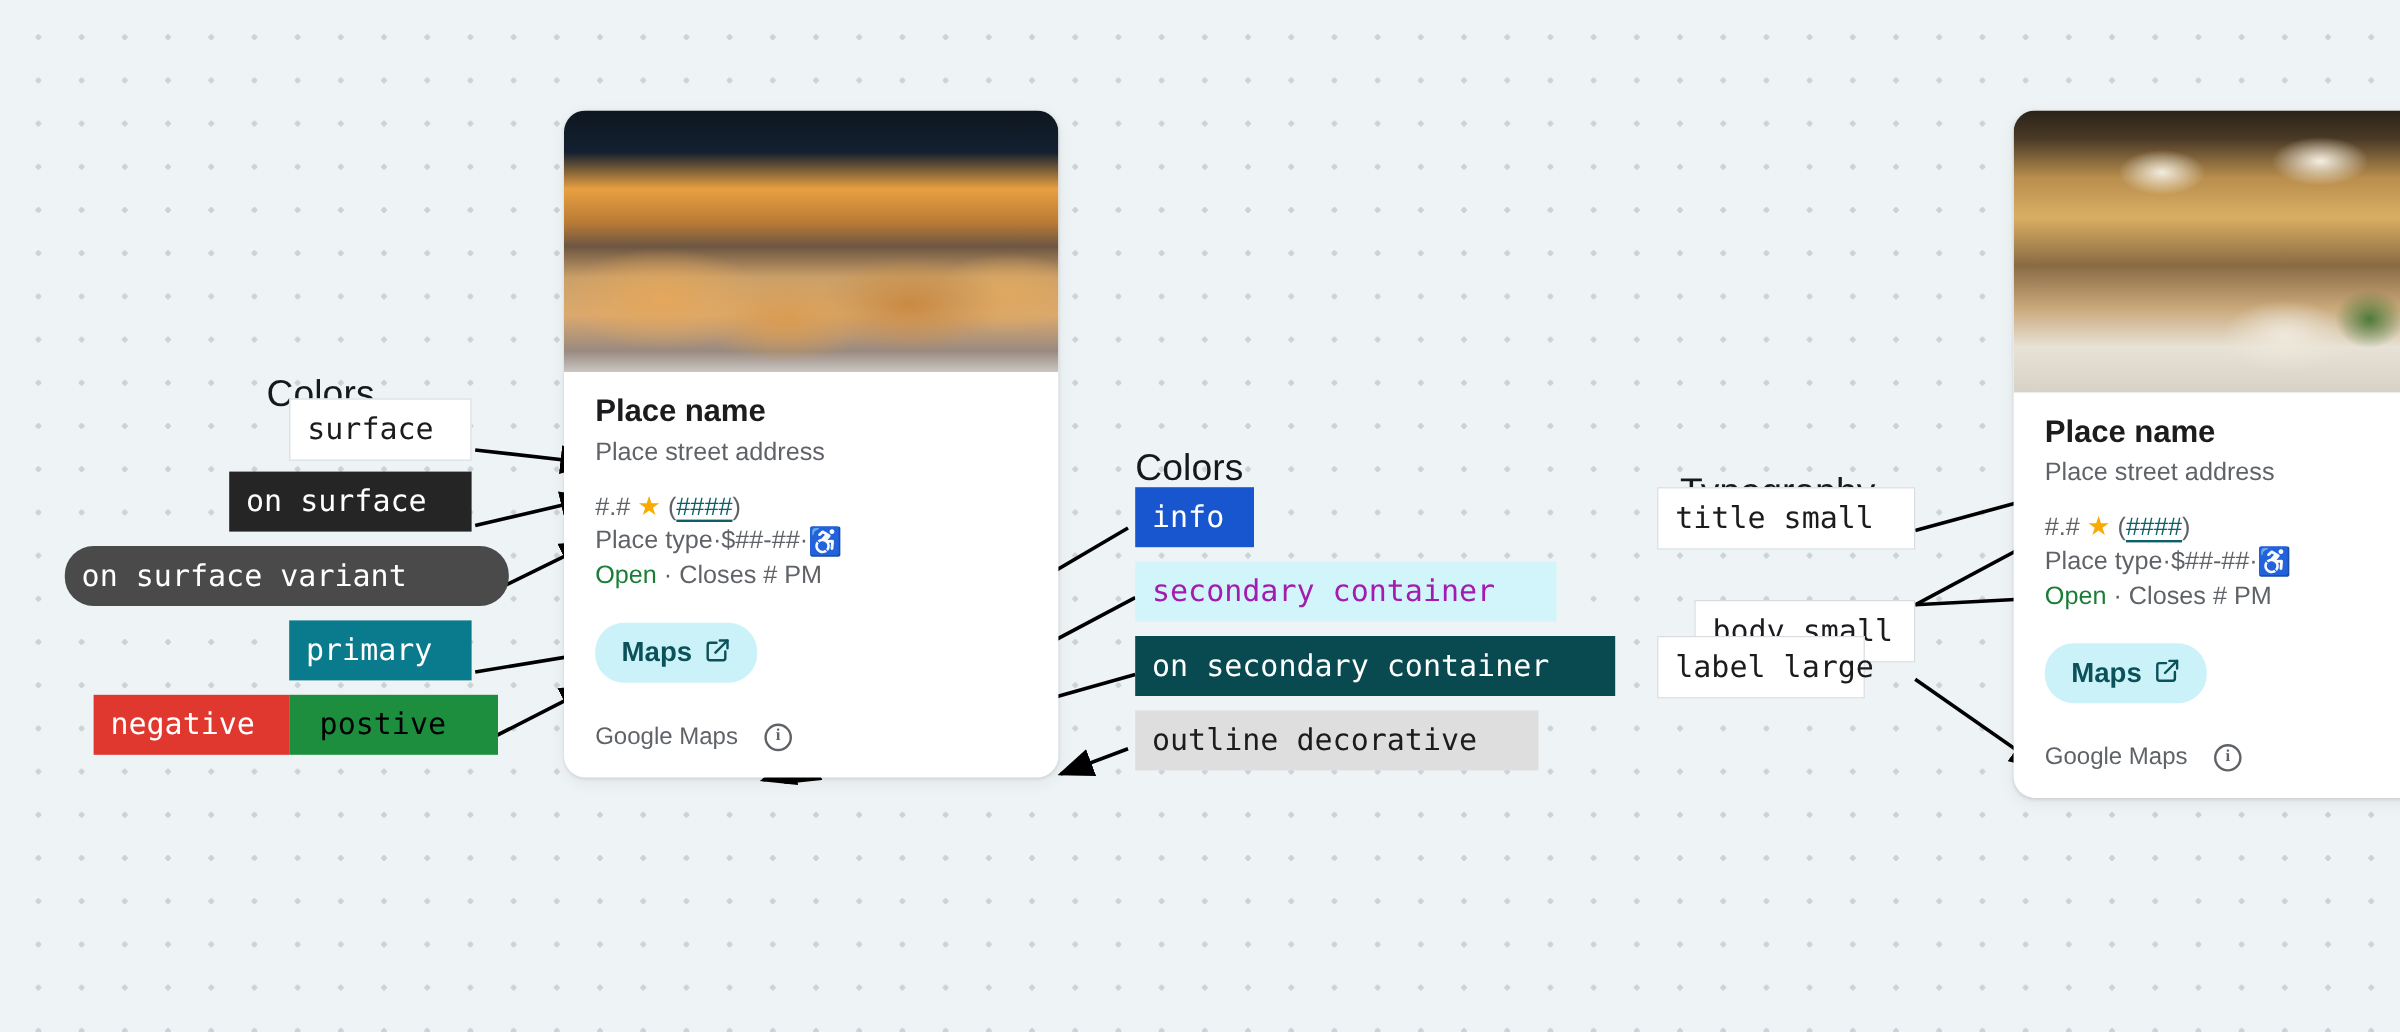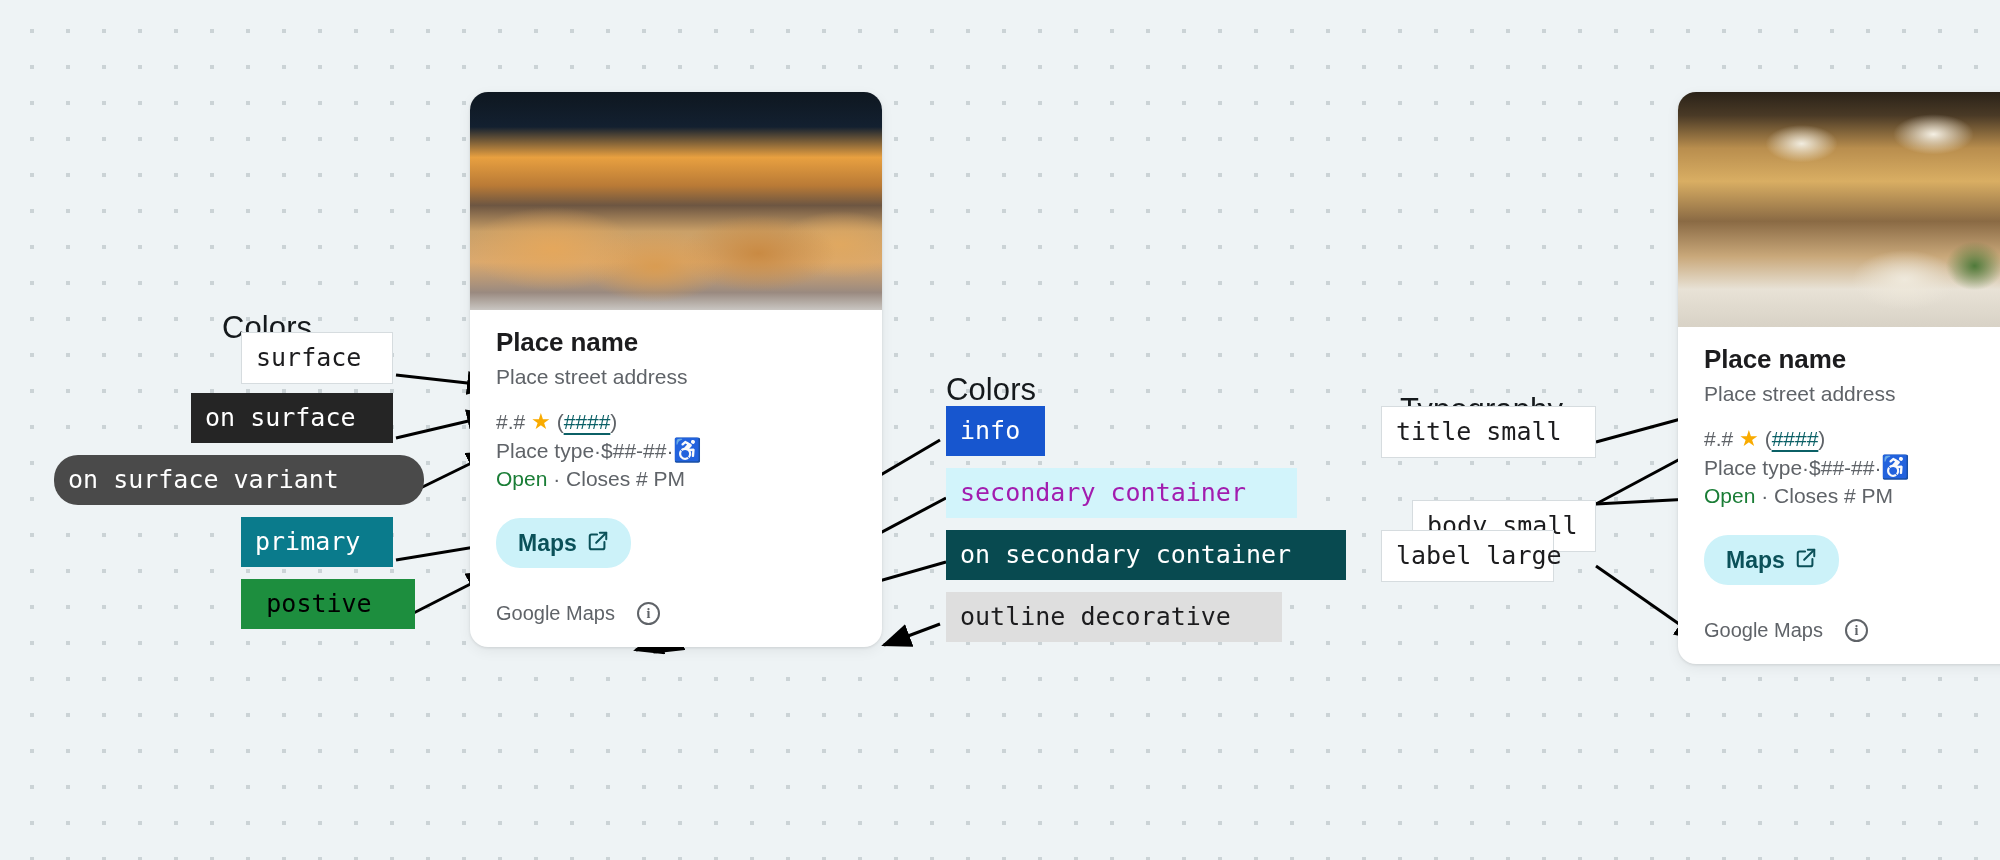--- a/index.html
+++ b/index.html
@@ -168,20 +168,23 @@
   </div>
 
   <div class="abs chip" style="left:54px;top:455px;width:370px;background:#4a4a4a;color:#ffffff;border-radius:24px;">
     <span>on surface variant</span>
   </div>
 
   <div class="abs chip" style="left:241px;top:517px;width:152px;background:#0a7b8c;color:#ffffff;">
     <span>primary</span>
   </div>
 
+  <div class="abs chip" style="left:78px;top:579px;width:163px;background:#e0372f;color:#ffffff;">
+    <span>negative</span>
+  </div>
 
   <div class="abs chip" style="left:241px;top:579px;width:174px;background:#1d8e3e;color:#000000;text-align:center;">
     <span>postive</span>
   </div>
 
   <div class="abs card" style="left:470px;top:92px;width:412px;">
     <div class="card-photo photo-bakery"></div>
     <div class="card-body">
       <div class="place-name">Place name</div>
       <div class="place-addr">Place street address</div>

